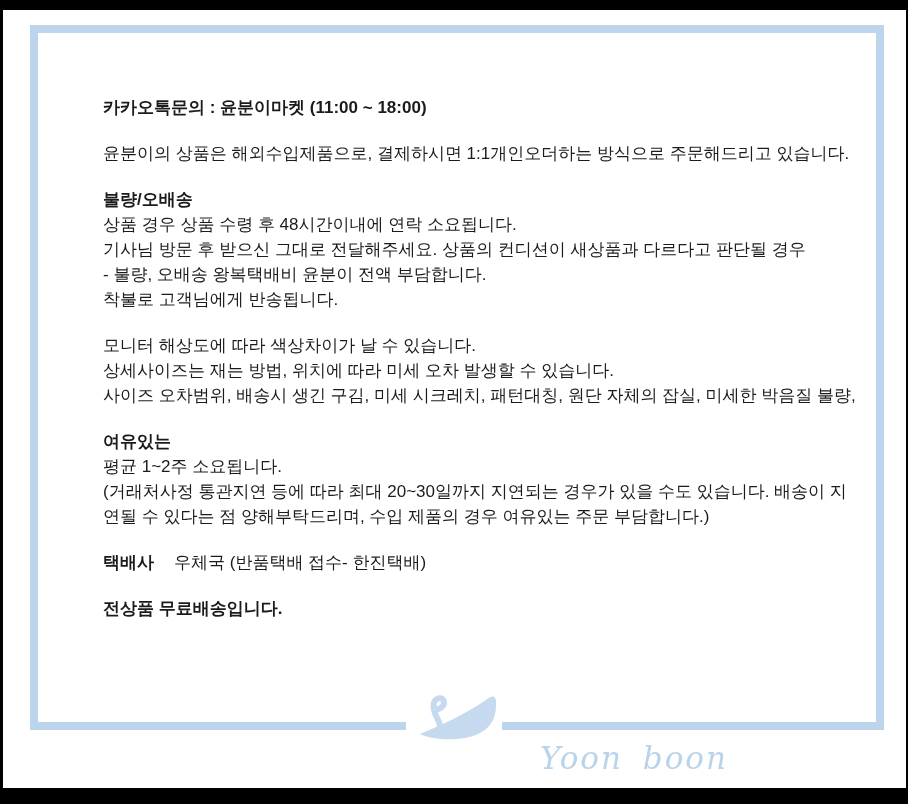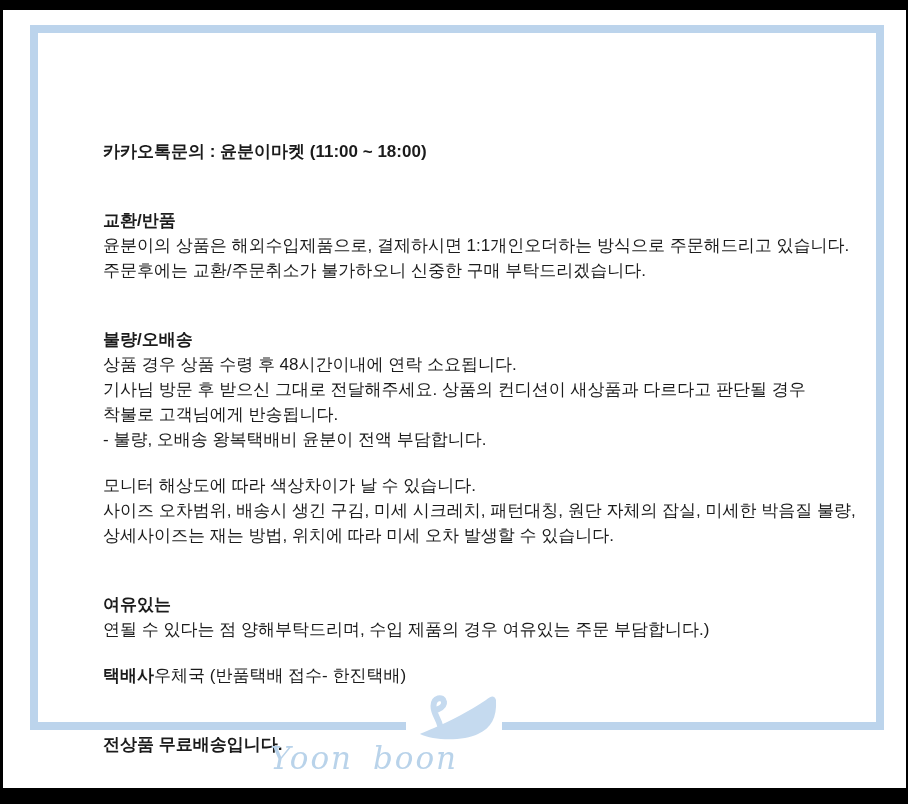--- a/index.html
+++ b/index.html
@@ -30,31 +30,31 @@
     position:absolute;left:406px;top:720px;width:96px;height:12px;
     background:#ffffff;
   }
 
   .content{
     position:absolute;left:65px;top:62px;width:800px;
     font-size:17px;line-height:25px;color:#1b1b1b;
   }
   .para{margin:0 0 21px 0;}
   .line{white-space:nowrap;}
-  .bold{font-weight:700;margin-top:44px;}
-  .courier-value{margin-left:0;font-weight:400;}
+  .bold{font-weight:700;}
+  .courier-value{margin-left:20px;font-weight:400;}
 
   
   .swan{
     position:absolute;left:412px;top:692px;width:90px;height:50px;
   }
   
   .brand-script{
     position:absolute;left:0;top:740px;width:728px;
-    text-align:center;
+    text-align:right;
     font-family:"DejaVu Serif","Liberation Serif",serif;
     font-style:italic;
     font-size:31px;
     letter-spacing:2px;
     word-spacing:8px;
     color:#b9d3ea;
   }
 </style>
 </head>
 <body>
@@ -65,41 +65,41 @@
   <div class="bar bar-bottom"></div>
   <div class="bar bar-left"></div>
   <div class="bar bar-right"></div>
 
   <div class="panel">
     <div class="content">
 
       <div class="para line bold">카카오톡문의 : 윤분이마켓 (11:00 ~ 18:00)</div>
 
       <div class="para">
-        <div class="line bold">교환/반품</div>
         <div class="line">윤분이의 상품은 해외수입제품으로, 결제하시면 1:1개인오더하는 방식으로 주문해드리고 있습니다.</div>
-        <div class="line">주문후에는 교환/주문취소가 불가하오니 신중한 구매 부탁드리겠습니다.</div>
       </div>
 
       <div class="para">
         <div class="line bold">불량/오배송</div>
         <div class="line">상품 경우 상품 수령 후 48시간이내에 연락 소요됩니다.</div>
         <div class="line">기사님 방문 후 받으신 그대로 전달해주세요. 상품의 컨디션이 새상품과 다르다고 판단될 경우</div>
+        <div class="line">- 불량, 오배송 왕복택배비 윤분이 전액 부담합니다.</div>
         <div class="line">착불로 고객님에게 반송됩니다.</div>
-        <div class="line">- 불량, 오배송 왕복택배비 윤분이 전액 부담합니다.</div>
       </div>
 
       <div class="para">
         <div class="line">모니터 해상도에 따라 색상차이가 날 수 있습니다.</div>
+        <div class="line">상세사이즈는 재는 방법, 위치에 따라 미세 오차 발생할 수 있습니다.</div>
         <div class="line">사이즈 오차범위, 배송시 생긴 구김, 미세 시크레치, 패턴대칭, 원단 자체의 잡실, 미세한 박음질 불량,</div>
-        <div class="line">상세사이즈는 재는 방법, 위치에 따라 미세 오차 발생할 수 있습니다.</div>
       </div>
 
       <div class="para">
         <div class="line bold">여유있는</div>
+        <div class="line">평균 1~2주 소요됩니다.</div>
+        <div class="line">(거래처사정 통관지연 등에 따라 최대 20~30일까지 지연되는 경우가 있을 수도 있습니다. 배송이 지</div>
         <div class="line">연될 수 있다는 점 양해부탁드리며, 수입 제품의 경우 여유있는 주문 부담합니다.)</div>
       </div>
 
       <div class="para line">
         <span class="bold">택배사</span><span class="courier-value">우체국 (반품택배 접수- 한진택배)</span>
       </div>
 
       <div class="line bold">전상품 무료배송입니다.</div>
 
     </div>

